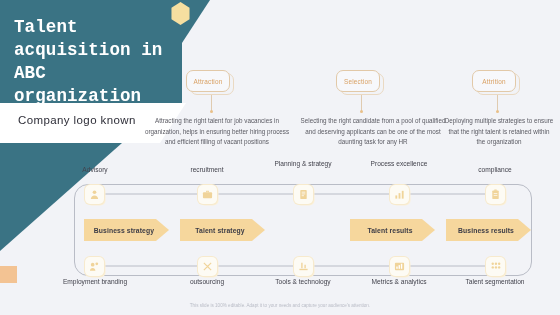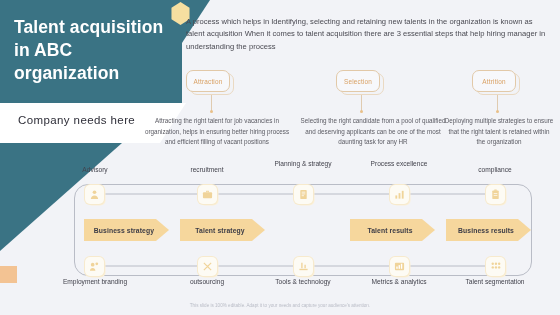--- a/index.html
+++ b/index.html
@@ -25,21 +25,21 @@
   }
   .teal-top-inner {
     position: absolute; left: 0; top: 0;
     width: 182px; height: 103px;
     background: #3a7384;
   }
   .title {
     position: absolute; left: 14px; top: 16px;
     width: 160px;
     color: #ffffff;
-    font-family: Liberation Sans, sans-serif;
+    font-family: Liberation Mono, monospace;
     font-weight: bold;
     font-size: 17.5px;
     line-height: 1.32;
     letter-spacing: 0.1px;
     z-index: 6;
   }
 
   
   .logo-band {
     position: absolute; left: 0; top: 103px;
@@ -205,27 +205,26 @@
 </head>
 <body>
 
 <div id="slide">
 
   <div class="teal-top"></div>
   <div class="teal-top-inner"></div>
   <div class="title">Talent acquisition in ABC organization</div>
 
   <div class="logo-band"></div>
-  <div class="logo-text">Company needs here</div>
+  <div class="logo-text">Company logo known</div>
 
   <div class="teal-tri"></div>
   <div class="orange-sq"></div>
   <div class="hex"></div>
 
-  <div class="intro">A process which helps in  Identifying, selecting and retaining new talents in the organization is known as talent acquisition When it comes to talent acquisition there are 3 essential steps that help hiring manager in understanding the process</div>
 
   <div class="pill-shadow pill-s1"></div>
   <div class="pill pill-1">
     <span>Attraction</span>
   </div>
   <div class="pill-shadow pill-s2"></div>
   <div class="pill pill-2">
     <span>Selection</span>
   </div>
   <div class="pill-shadow pill-s3"></div>

